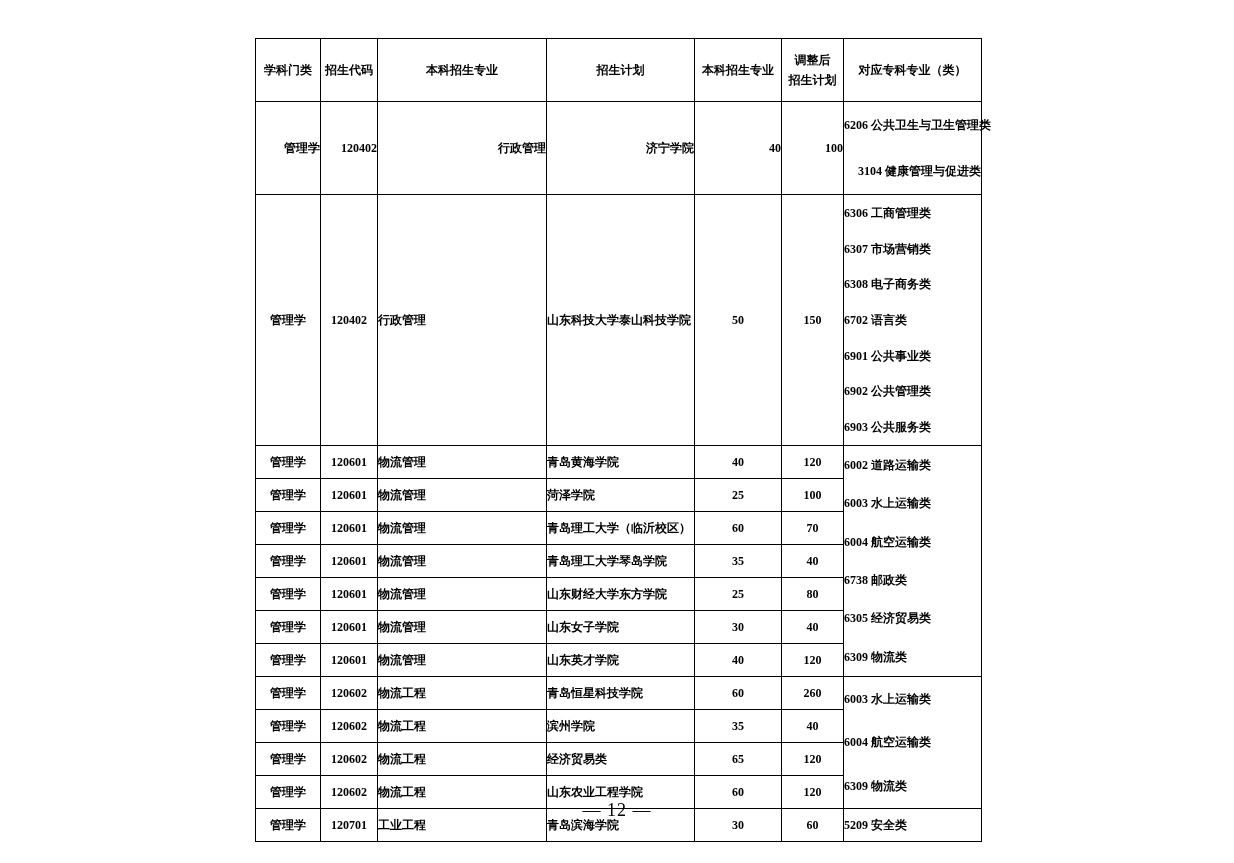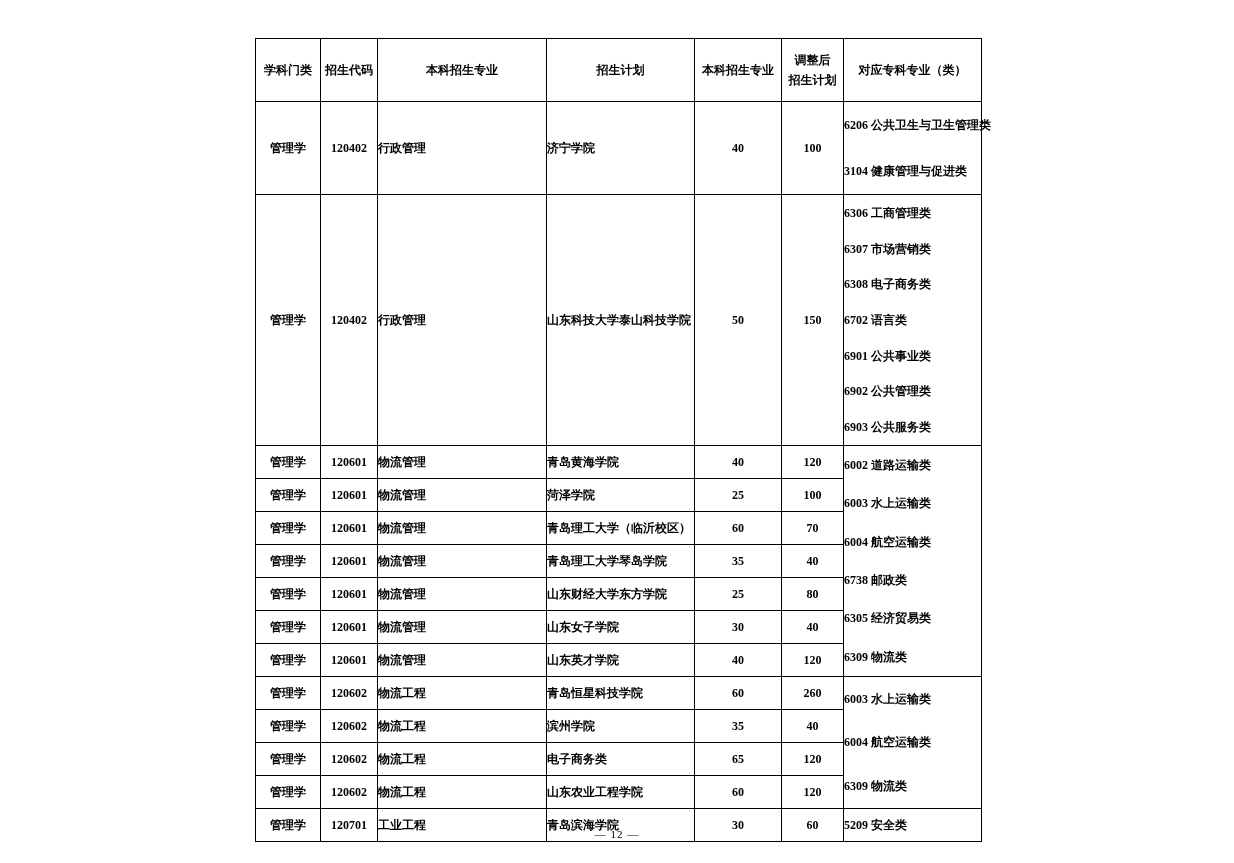--- a/index.html
+++ b/index.html
@@ -80,32 +80,33 @@
   }
   .majorcat-item {
     padding: 3px 0;
     white-space: nowrap;
   }
   .row-small td {
     height: 32px;
   }
   .row-tall-1 td {
     height: 92px;
+    text-align: right;
   }
   .row-tall-2 td {
     height: 250px;
   }
 
   .footer {
     position: absolute;
     left: 0;
-    top: 828px;
+    top: 800px;
     width: 1234px;
     text-align: center;
-    font-size: 11px;
+    font-size: 18px;
     font-family: "Liberation Serif", "DejaVu Serif", serif;
   }
   .page-num {
     letter-spacing: 1px;
   }
 </style>
 </head>
 <body>
 
 <div class="page">
@@ -260,21 +261,21 @@
           <td class="c-center">120602</td>
           <td class="c-left">物流工程</td>
           <td class="c-left">滨州学院</td>
           <td class="c-center">35</td>
           <td class="c-center">40</td>
         </tr>
         <tr class="row-small">
           <td class="c-center">管理学</td>
           <td class="c-center">120602</td>
           <td class="c-left">物流工程</td>
-          <td class="c-left">电子商务类</td>
+          <td class="c-left">经济贸易类</td>
           <td class="c-center">65</td>
           <td class="c-center">120</td>
         </tr>
         <tr class="row-small">
           <td class="c-center">管理学</td>
           <td class="c-center">120602</td>
           <td class="c-left">物流工程</td>
           <td class="c-left">山东农业工程学院</td>
           <td class="c-center">60</td>
           <td class="c-center">120</td>

